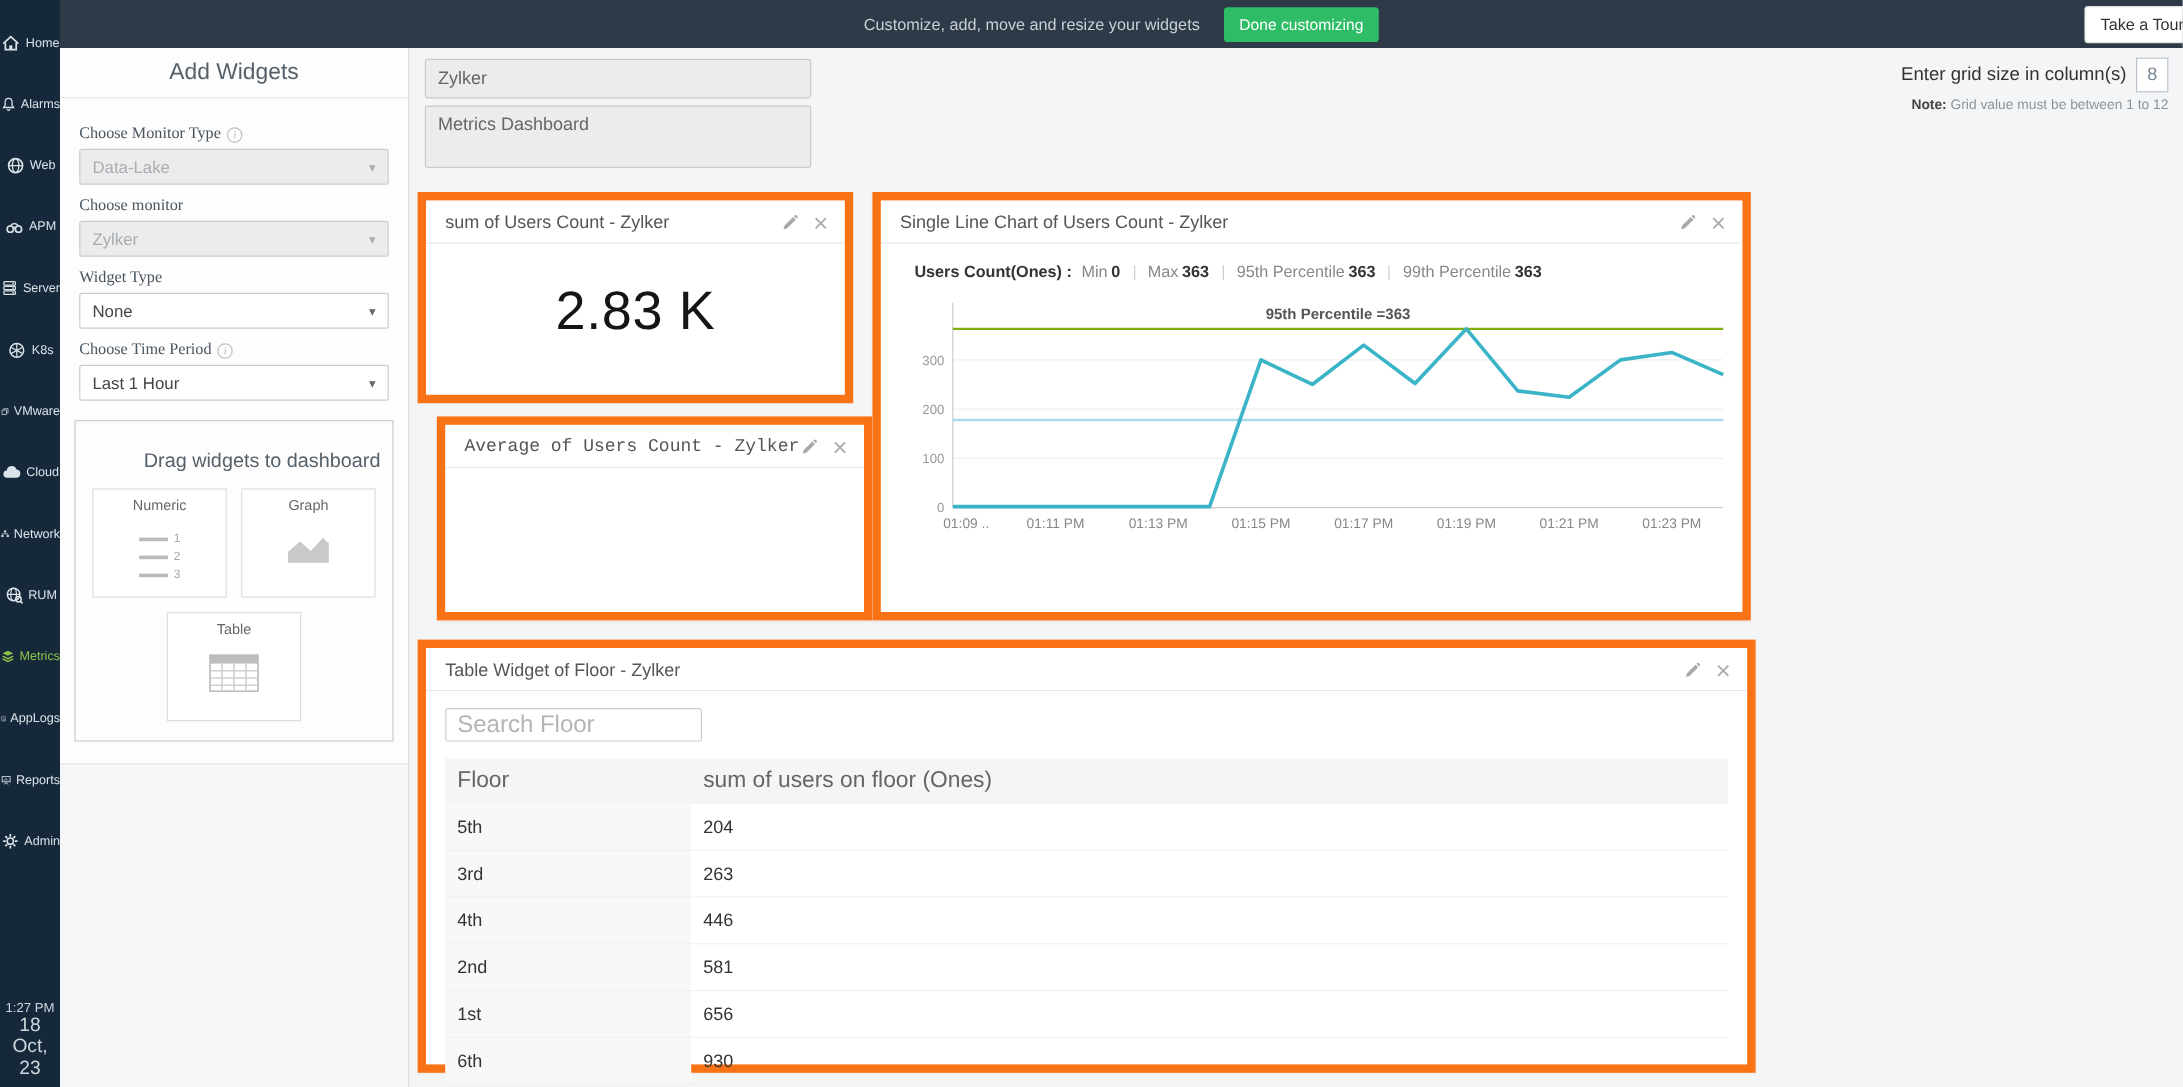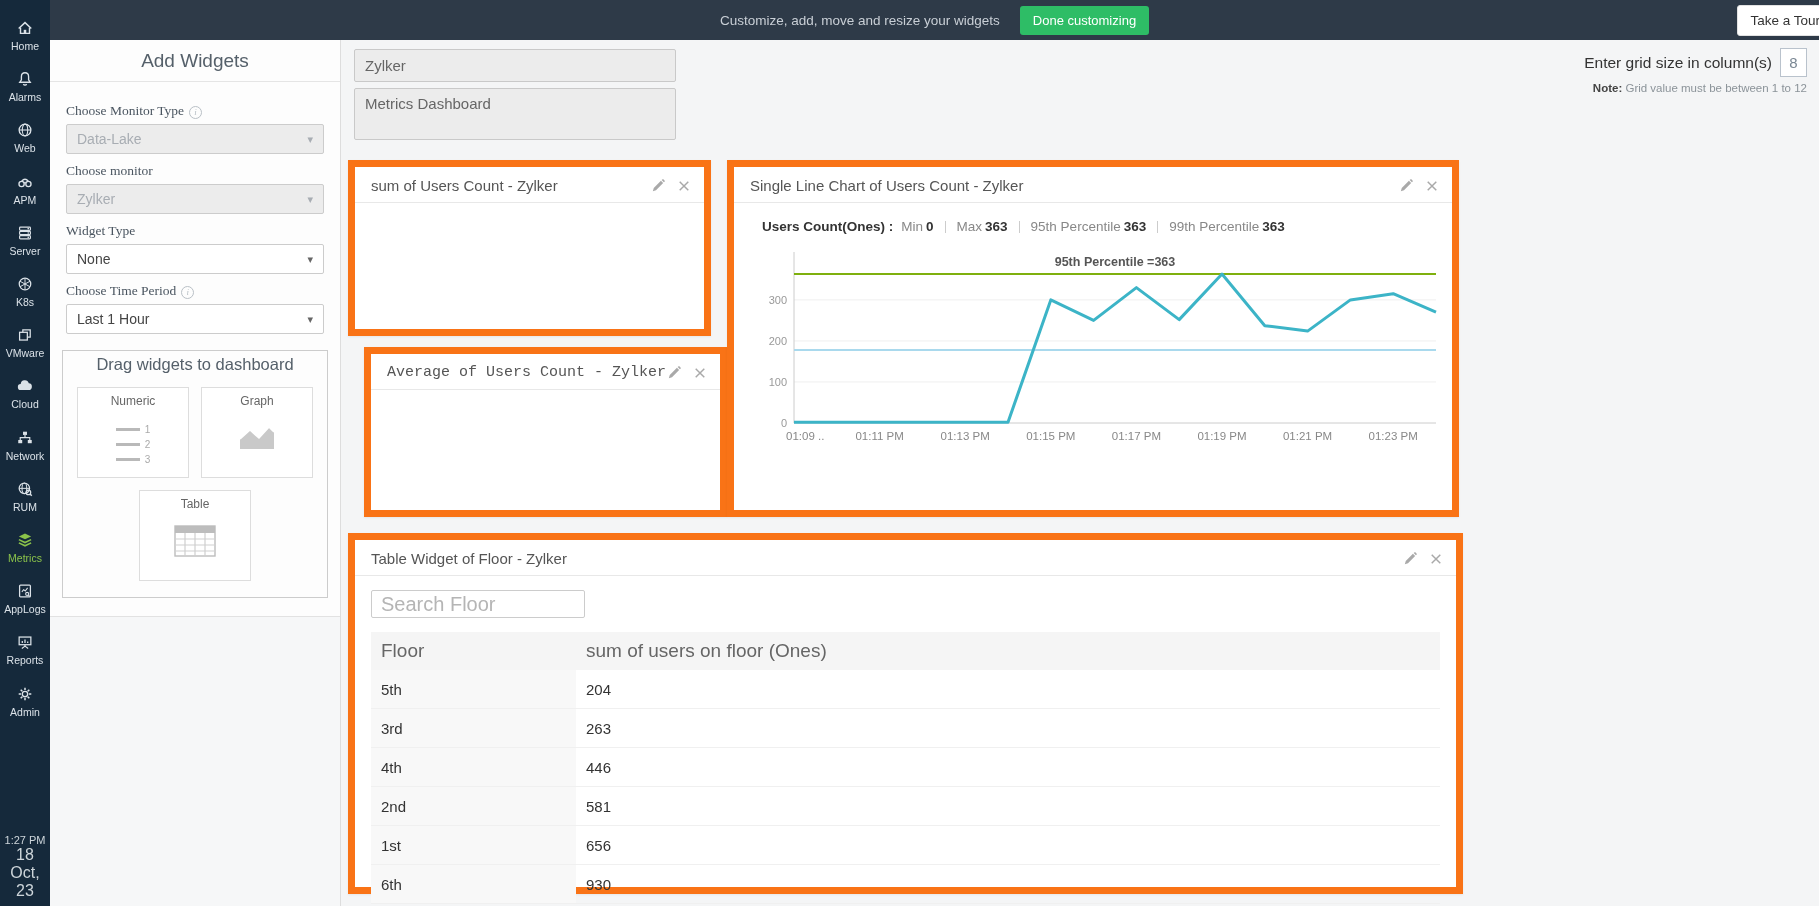--- a/index.html
+++ b/index.html
@@ -9,21 +9,21 @@
   
   .topbar { position:absolute; left:50px; top:0; right:0; height:40px; background:#2e3a48; z-index:5;
             display:flex; align-items:center; justify-content:center; gap:20px; }
   .topbar-msg { color:#c9cfd6; font-size:13.5px; }
   .btn-done { background:#2ebd66; color:#fff; border:none; font-size:13px; padding:7px 13px; border-radius:3px; cursor:pointer; font-family:inherit; }
   .btn-tour { position:absolute; right:-14px; top:5px; background:#fff; color:#333; border:1px solid #e2e2e2; font-size:13.5px; padding:7px 12px; border-radius:3px; cursor:pointer; font-family:inherit; white-space:nowrap; }
 
   
   .sidebar { position:absolute; left:0; top:0; width:50px; height:906px; background:#15293b; z-index:6;
              display:flex; flex-direction:column; padding-top:10px; }
-  .nav-item { height:51.2px; display:flex; flex-direction:column; align-items:center; justify-content:center; gap:3px;
+  .nav-item { height:51.2px; display:flex; flex-direction:row; align-items:center; justify-content:center; gap:3px;
               color:#dbe2e8; cursor:pointer; }
   .nav-item .lbl { font-size:10.5px; }
   .nav-item svg { width:18px; height:18px; }
   .nav-item.active { color:#8bc34a; }
   .sidebar-clock { position:absolute; bottom:6px; left:0; width:50px; text-align:center; color:#cdd5da; }
   .sidebar-clock .t { font-size:11px; }
   .sidebar-clock .d { font-size:16px; }
 
   
   .left-col { position:absolute; left:50px; top:40px; width:291px; bottom:0; background:#f6f7f8; border-right:1px solid #ddd; }
@@ -32,21 +32,21 @@
   .panel-form { padding:12px 16px 0; }
   .field-label { font-size:13.5px; color:#4a5560; margin:9px 0 5px; display:flex; align-items:flex-end; gap:5px;font-family:Liberation Serif, serif; }
   .info-icon { display:inline-block; width:13px; height:13px; border:1px solid #b9c0c6; border-radius:50%;
                color:#b9c0c6; font-size:9px; line-height:11px; text-align:center; font-style:italic; }
   .select { height:30px; border:1px solid #ccc; background:#fff; border-radius:2px; display:flex; align-items:center;
             padding:0 10px; font-size:14px; color:#444; cursor:pointer; justify-content:space-between; }
   .select .chev { color:#666; font-size:11px; }
   .select.disabled { background:#ececec; color:#a8adb3; cursor:default; }
   .select.disabled .chev { color:#a8adb3; }
 
-  .drag-box { margin:16px 12px 0; border:1px solid #ccc; padding:4px 10px 16px; text-align:center; background:#fdfdfd; }
+  .drag-box { margin:16px 12px 0; border:1px solid #ccc; padding:24px 10px 16px; text-align:right; background:#fdfdfd; }
   .drag-title { font-size:16.5px; color:#55606a; margin-bottom:13px; }
   .cards-row { display:flex; justify-content:center; gap:12px; }
   .wcard { width:112px; height:91px; background:#fff; border:1px solid #ddd; font-size:12px; color:#666;
            padding-top:6px; cursor:grab; display:flex; flex-direction:column; align-items:center; }
   .wcard .card-icon { margin-top:14px; }
   .wcard.table-card { margin:12px auto 0; }
   .numrows { display:flex; flex-direction:column; gap:4px; margin-top:16px; }
   .numrow { display:flex; align-items:center; gap:5px; }
   .numrow .bar { width:24px; height:3px; background:#b9b9b9; }
   .numrow .n { font-size:10px; color:#aaa; }
@@ -320,20 +320,21 @@
       <span class="w-title">sum of Users Count - Zylker</span>
       <span class="w-actions">
         <svg width="13" height="13" viewBox="0 0 14 14">
             <path d="M.9 13.1l1-3.4L9.6 2 12 4.4l-7.7 7.7-3.4 1zM10.4 1.2l2.4 2.4.7-.7c.4-.4.4-1 0-1.4l-1-1c-.4-.4-1-.4-1.4 0l-.7.7z" fill="#a9a9a9"></path>
           </svg>
         <svg width="12" height="12" viewBox="0 0 14 14">
             <path d="M2 2l10 10M12 2 2 12" stroke="#a9a9a9" stroke-width="1.7"></path>
           </svg>
       </span>
     </div>
+    <div class="big-num">2.83 K</div>
   </div>
 
   <div class="widget w-avg">
     <div class="w-head">
       <span class="w-title">Average of Users Count - Zylker</span>
       <span class="w-actions">
         <svg width="13" height="13" viewBox="0 0 14 14">
             <path d="M.9 13.1l1-3.4L9.6 2 12 4.4l-7.7 7.7-3.4 1zM10.4 1.2l2.4 2.4.7-.7c.4-.4.4-1 0-1.4l-1-1c-.4-.4-1-.4-1.4 0l-.7.7z" fill="#a9a9a9"></path>
           </svg>
         <svg width="12" height="12" viewBox="0 0 14 14">

